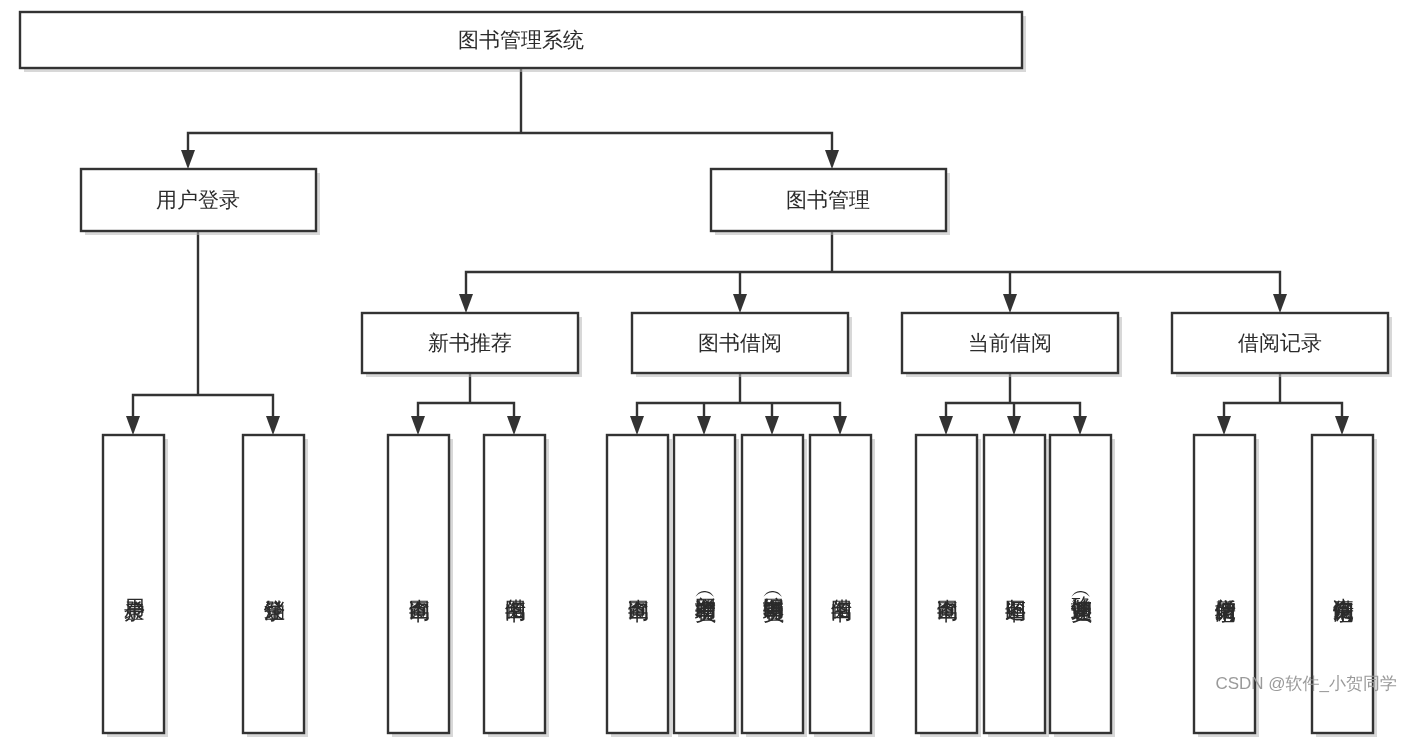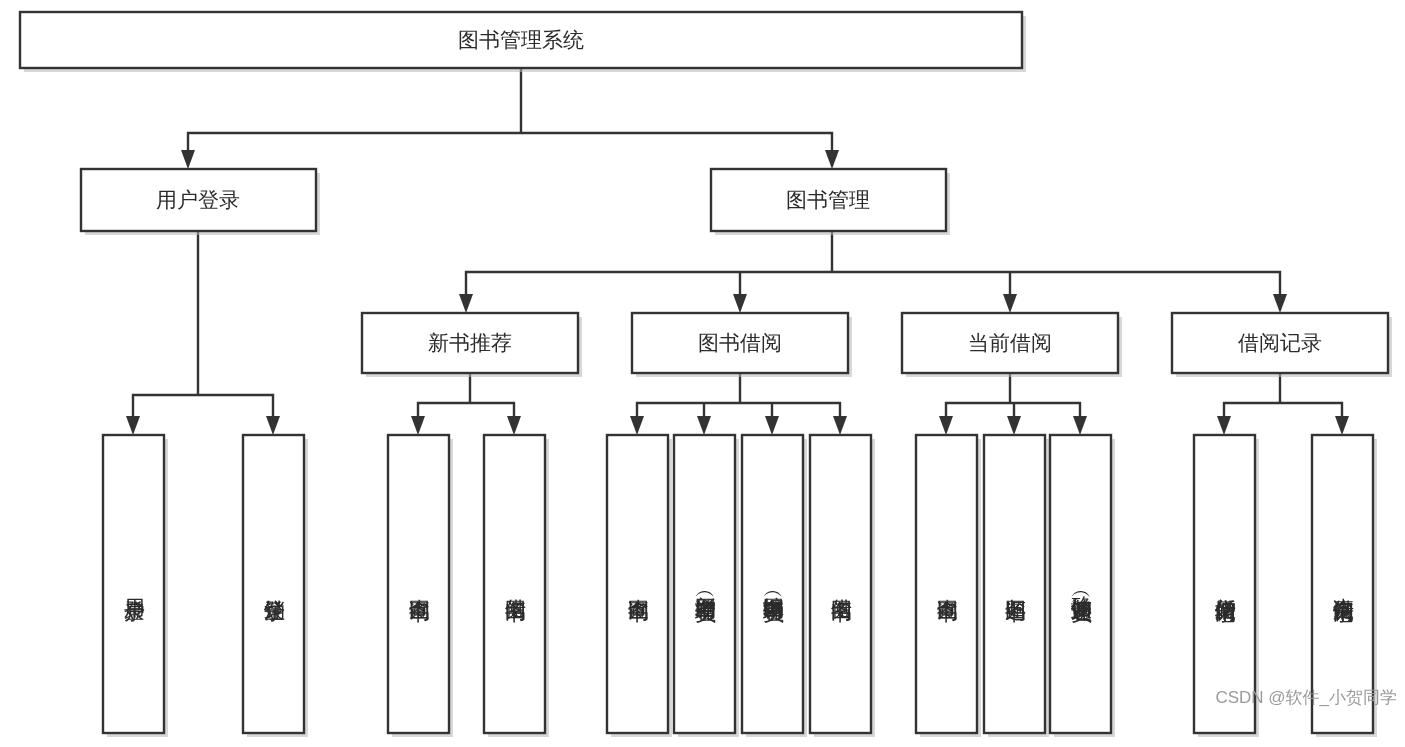--- a/index.html
+++ b/index.html
@@ -56,21 +56,21 @@
   }
   .label-v {
     font-size: 21px;
     writing-mode: vertical-rl;
     text-orientation: upright;
     letter-spacing: 1px;
   }
   .watermark {
     position: absolute;
     right: 8px;
-    bottom: 0;
+    bottom: 14px;
     font-family: "Liberation Sans", "DejaVu Sans", sans-serif;
     font-size: 17px;
     color: #9a9a9a;
     white-space: nowrap;
     user-select: none;
     pointer-events: none;
   }
 </style>
 </head>
 <body>

